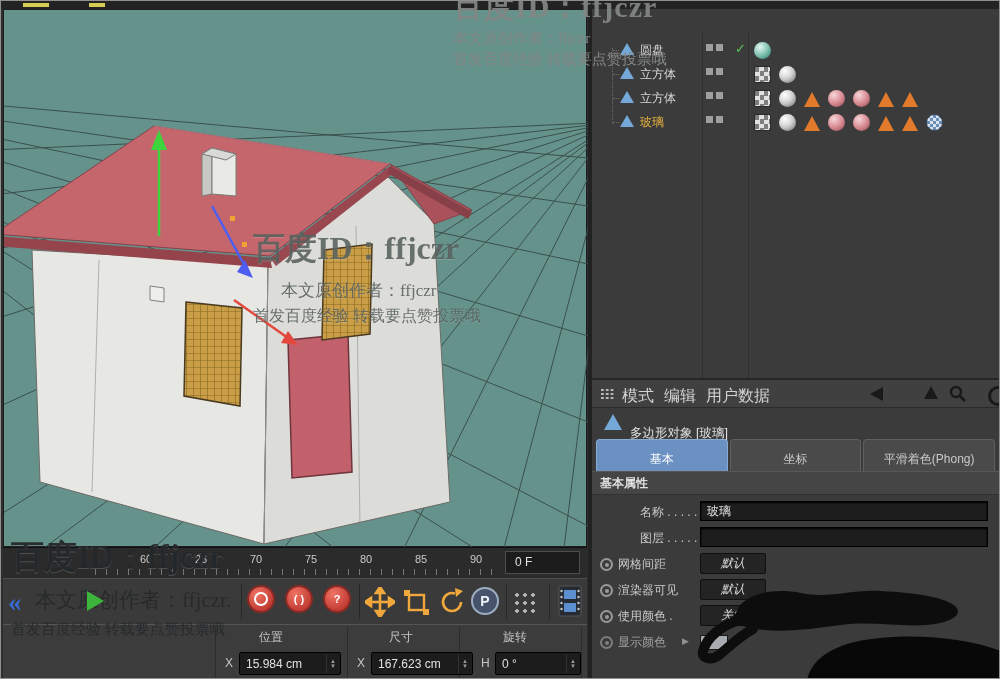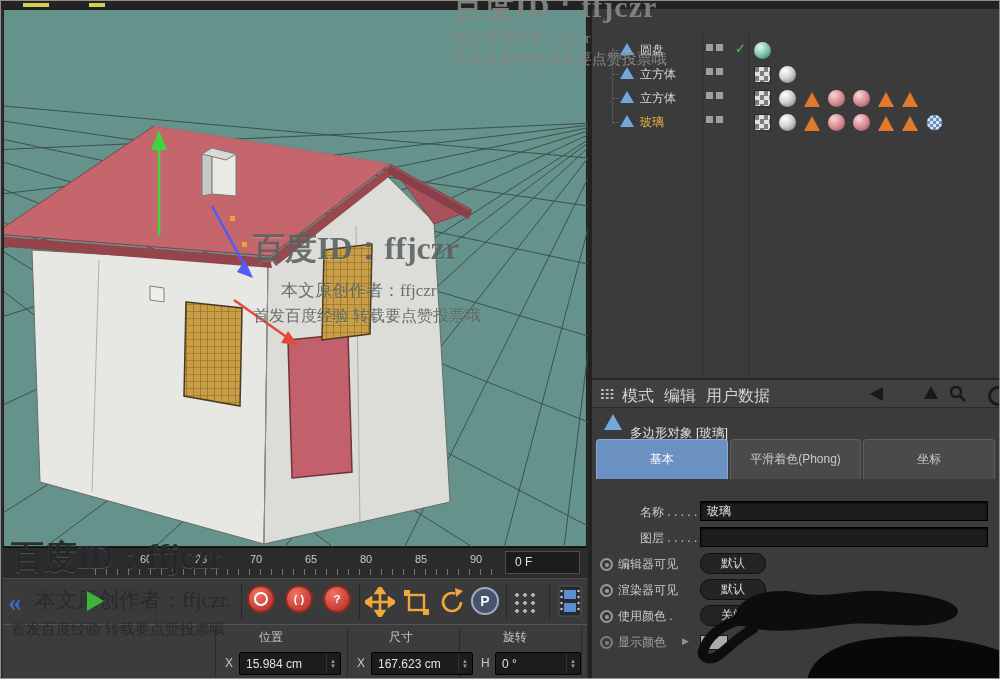--- a/index.html
+++ b/index.html
@@ -108,21 +108,21 @@
   .am-rows{position:absolute;top:118px;left:0;right:0;}
   .am-row{position:relative;height:26px;}
   .radio{position:absolute;left:8px;top:8px;width:9px;height:9px;border:2px solid #9a9a9a;border-radius:50%;box-sizing:content-box;}
   .radio::after{content:"";position:absolute;left:2.5px;top:2.5px;width:4px;height:4px;background:#9a9a9a;border-radius:50%;}
   .am-lbl{position:absolute;left:26px;top:6px;font-size:12px;color:#c9c9c9;white-space:nowrap;}
   .lbl2{left:48px;}
   .am-input{position:absolute;left:108px;top:3px;width:288px;height:20px;box-sizing:border-box;
             background:#1d1d1d;border:1px solid #000;box-shadow:inset 0 1px 2px #000;color:#e6e6e6;
             font-size:12px;padding:0 6px;outline:none;font-family:inherit;}
   .am-drop{position:absolute;left:108px;top:3px;width:64px;height:19px;background:#242424;border:1px solid #101010;
-           border-radius:10px;color:#ddd;font-size:12px;line-height:19px;text-align:center;}
+           border-radius:2px;color:#ddd;font-size:12px;line-height:19px;text-align:center;font-style:italic;}
   .exp{position:absolute;left:90px;top:8px;color:#b5b5b5;font-size:9px;}
   .am-swatch{position:absolute;left:108px;top:7px;width:26px;height:13px;background:#d7dbe0;border:1px solid #0a0a0a;}
   .dim{opacity:.7;}
   
   .wm{position:absolute;z-index:80;pointer-events:none;font-family:"Liberation Serif","DejaVu Serif",serif;}
   #wm-top{left:452px;top:-14px;width:300px;color:#838785;}
   #wm-top .l1{font-size:30px;font-weight:bold;letter-spacing:1px;opacity:.92;}
   #wm-top .l2{font-size:15px;margin-top:1px;}
   #wm-top .l3{font-size:15px;margin-top:2px;}
   #wm-center{left:252px;top:226px;width:300px;color:#59625f;opacity:.88;text-shadow:0 1px 1px rgba(225,230,228,.25);}
@@ -215,21 +215,21 @@
         <rect x="226" y="206" width="5" height="5" fill="#f0a232"></rect>
         <rect x="238" y="232" width="5" height="5" fill="#f0a232"></rect>
       </g>
     </svg>
   </div>
 
   <div id="timeline">
     <span class="tn">60</span>
     <span class="tn">26</span>
     <span class="tn">70</span>
-    <span class="tn">65</span>
+    <span class="tn">75</span>
     <span class="tn">80</span>
     <span class="tn">85</span>
     <span class="tn">90</span>
     <div class="tickmarks"></div>
     <div class="frame-box">0 F</div>
   </div>
 
   <div id="toolbar">
     <div class="play"></div>
     <div class="vsep" style="left:238px;"></div>
@@ -407,37 +407,38 @@
         <div class="icon-partial"></div>
       </div>
 
       <div class="am-objrow">
         <div class="cone-icon"></div>
         <span class="obj-title">多边形对象 [玻璃]</span>
       </div>
 
       <div class="am-tabs">
         <div class="tab active">基本</div>
+        <div class="tab">坐标</div>
         <div class="tab">平滑着色(Phong)</div>
-        <div class="tab">坐标</div>
-      </div>
-
+      </div>
+
+      <div class="am-section">基本属性</div>
 
       <div class="am-rows">
         <div class="am-row">
           <span class="am-lbl lbl2">名称 . . . . .</span>
           <input class="am-input" value="玻璃" style="">
         </div>
         <div class="am-row">
           <span class="am-lbl lbl2">图层 . . . . .</span>
           <input class="am-input" value="" style="">
         </div>
         <div class="am-row">
           <span class="radio"></span>
-          <span class="am-lbl">编辑器可见</span>
+          <span class="am-lbl">网格间距</span>
           <span class="am-drop">默认</span>
         </div>
         <div class="am-row">
           <span class="radio"></span>
           <span class="am-lbl">渲染器可见</span>
           <span class="am-drop">默认</span>
         </div>
         <div class="am-row">
           <span class="radio"></span>
           <span class="am-lbl">使用颜色 .</span>

